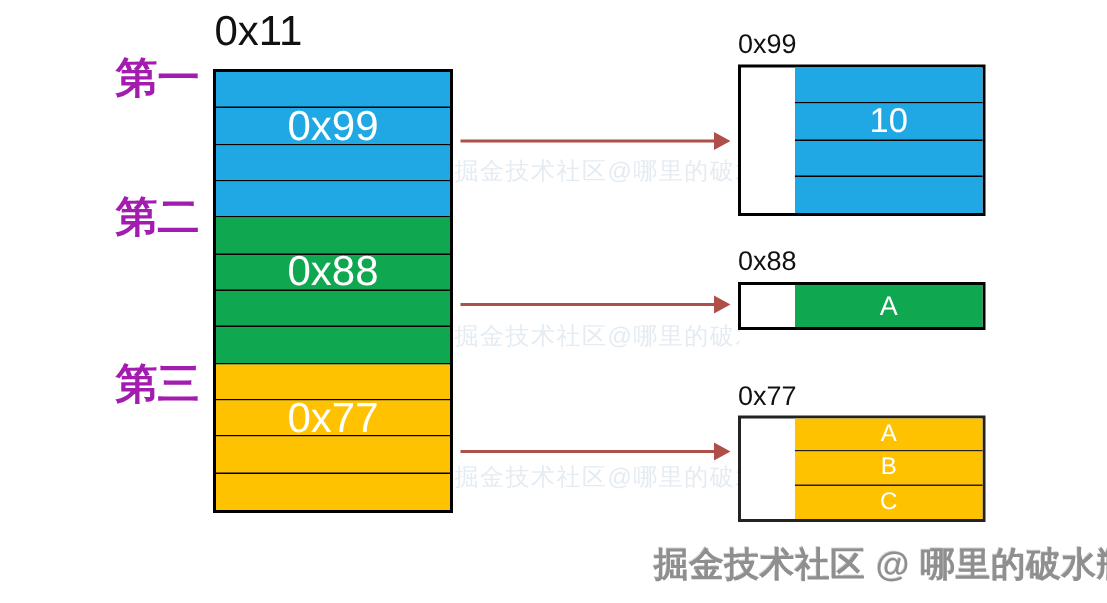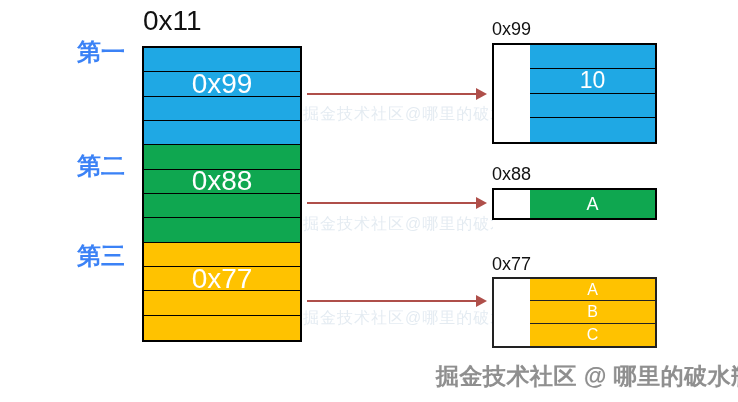--- a/index.html
+++ b/index.html
@@ -9,21 +9,21 @@
   
   .faint-strip{position:absolute;left:303px;width:190px;height:24px;overflow:hidden;
     white-space:nowrap;font-size:16px;letter-spacing:1px;color:#9FB9D0;opacity:0.28;
     pointer-events:none;}
 
   
   .addr-label{position:absolute;color:#111;font-size:28px;line-height:20px;}
   .addr-small{position:absolute;color:#111;font-size:18px;line-height:18px;}
 
   
-  .side-label{position:absolute;left:77px;color:#3b82f6;font-size:24px;font-weight:600;line-height:20px;}
+  .side-label{position:absolute;left:77px;color:#a21caf;font-size:28px;font-weight:600;line-height:20px;}
 
   
   .stack{position:absolute;left:142px;top:46px;width:160px;border:2px solid #000;
     box-sizing:border-box;background:#fff;}
   .section{width:100%;}
   .stack .row{height:24.33px;}
   .row{position:relative;box-sizing:border-box;border-bottom:1px solid #000;
     display:flex;align-items:center;justify-content:center;overflow:visible;}
   .section:last-child .row:last-child,
   .rblock .row:last-child{border-bottom:none;}
@@ -62,21 +62,21 @@
 
 <div class="canvas">
 
   <div class="faint-strip" style="top: 104px; color: rgb(159, 185, 208);">掘金技术社区@哪里的破水瓶 掘金技术社区@哪里的破水瓶 掘金技术社区@哪里的破水瓶</div>
   <div class="faint-strip" style="top: 214px; color: rgb(159, 185, 208);">掘金技术社区@哪里的破水瓶 掘金技术社区@哪里的破水瓶 掘金技术社区@哪里的破水瓶</div>
   <div class="faint-strip" style="top: 308px; color: rgb(159, 185, 208);">掘金技术社区@哪里的破水瓶 掘金技术社区@哪里的破水瓶 掘金技术社区@哪里的破水瓶</div>
 
   <div class="addr-label" style="left:143px;top:11px">0x11</div>
 
   <div class="side-label" style="top:42px">第一</div>
-  <div class="side-label" style="top:156px">第二</div>
+  <div class="side-label" style="top:135px">第二</div>
   <div class="side-label" style="top:246px">第三</div>
 
   <div class="stack">
     <div class="section">
         <div class="row" style="background: rgb(31, 168, 228);"></div>
         <div class="row" style="background: rgb(31, 168, 228);">
           <span class="cell-text">0x99</span>
         </div>
         <div class="row" style="background: rgb(31, 168, 228);"></div>
         <div class="row" style="background: rgb(31, 168, 228);"></div>

